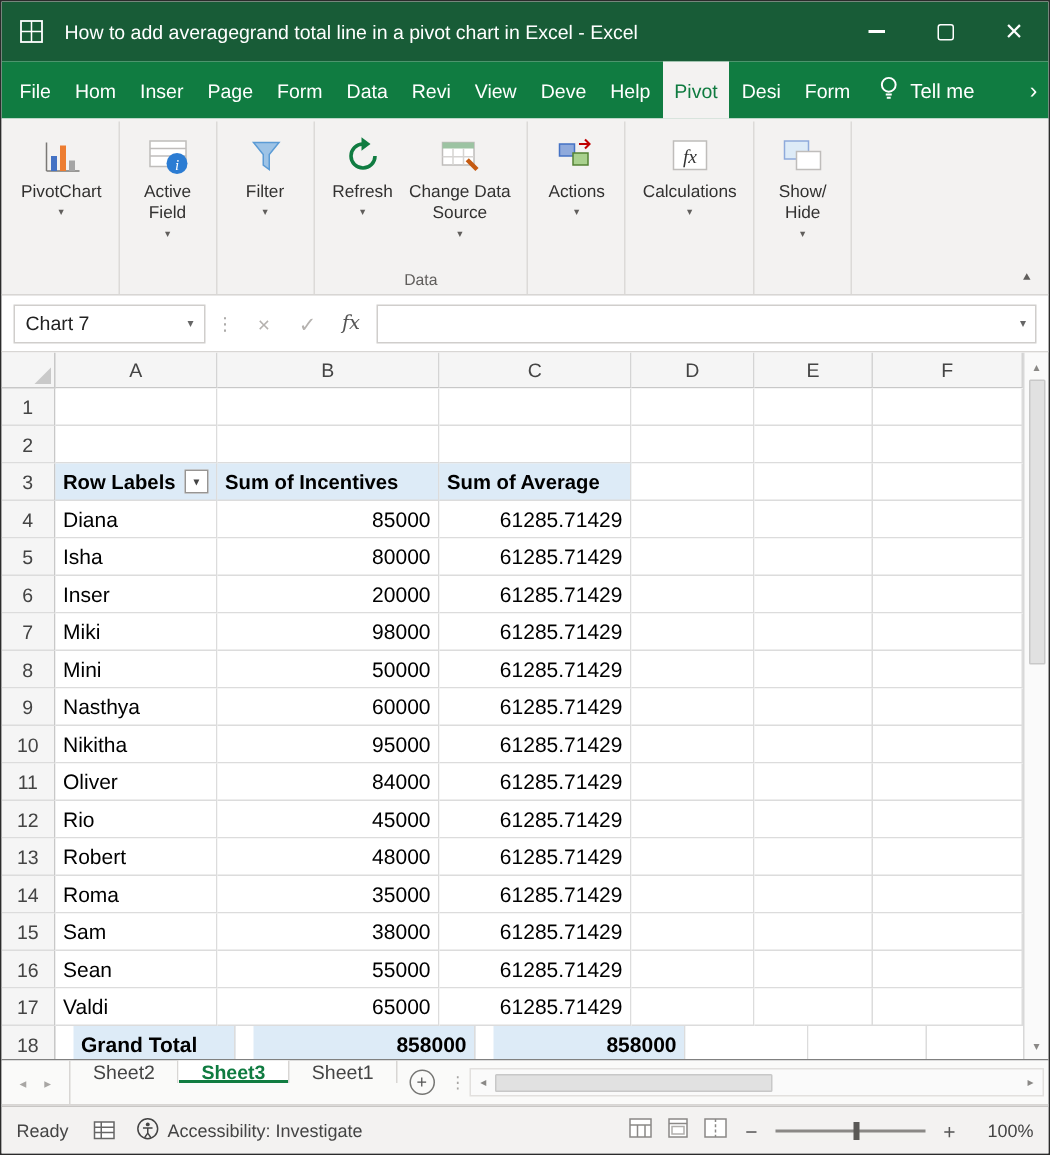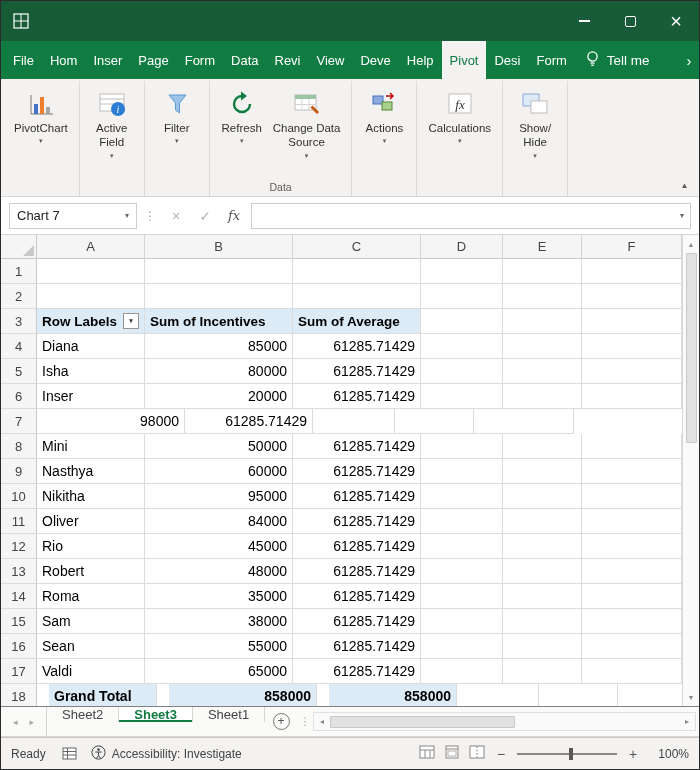--- a/index.html
+++ b/index.html
@@ -97,20 +97,21 @@
 <div class="window">
 
   <div class="titlebar">
     <span class="app-icon">
       <svg width="20" height="20">
           <rect x="3" y="3" width="14" height="14" fill="none" stroke="#fff" stroke-width="1.2"></rect>
           <line x1="3" y1="10" x2="17" y2="10" stroke="#fff"></line>
           <line x1="10" y1="3" x2="10" y2="17" stroke="#fff"></line>
         </svg>
     </span>
+    <span class="title">How to add averagegrand total line in a pivot chart in Excel  -  Excel</span>
     <span class="win-controls">
       <span class="win-btn">
           <span class="min-glyph"></span>
         </span>
       <span class="win-btn">
           <span class="max-glyph"></span>
         </span>
       <span class="win-btn">
           <span class="close-glyph">×</span>
         </span>
@@ -339,20 +340,21 @@
             <div class="rowhead">6</div>
             <div class="cell" style="width: 108px;">Inser</div>
             <div class="cell num" style="width: 148px; text-align: center;">20000</div>
             <div class="cell num" style="width: 128px;">61285.71429</div>
             <div class="cell" style="width: 82px;"></div>
             <div class="cell" style="width: 79px;"></div>
             <div class="cell" style="width: 100px;"></div>
           </div>
           <div class="row">
             <div class="rowhead">7</div>
+            <div class="cell" style="width: 108px;">Miki</div>
             <div class="cell num" style="width: 148px;">98000</div>
             <div class="cell num" style="width: 128px;">61285.71429</div>
             <div class="cell" style="width: 82px;"></div>
             <div class="cell" style="width: 79px;"></div>
             <div class="cell" style="width: 100px;"></div>
           </div>
           <div class="row">
             <div class="rowhead">8</div>
             <div class="cell" style="width: 108px;">Mini</div>
             <div class="cell num" style="width: 148px;">50000</div>

